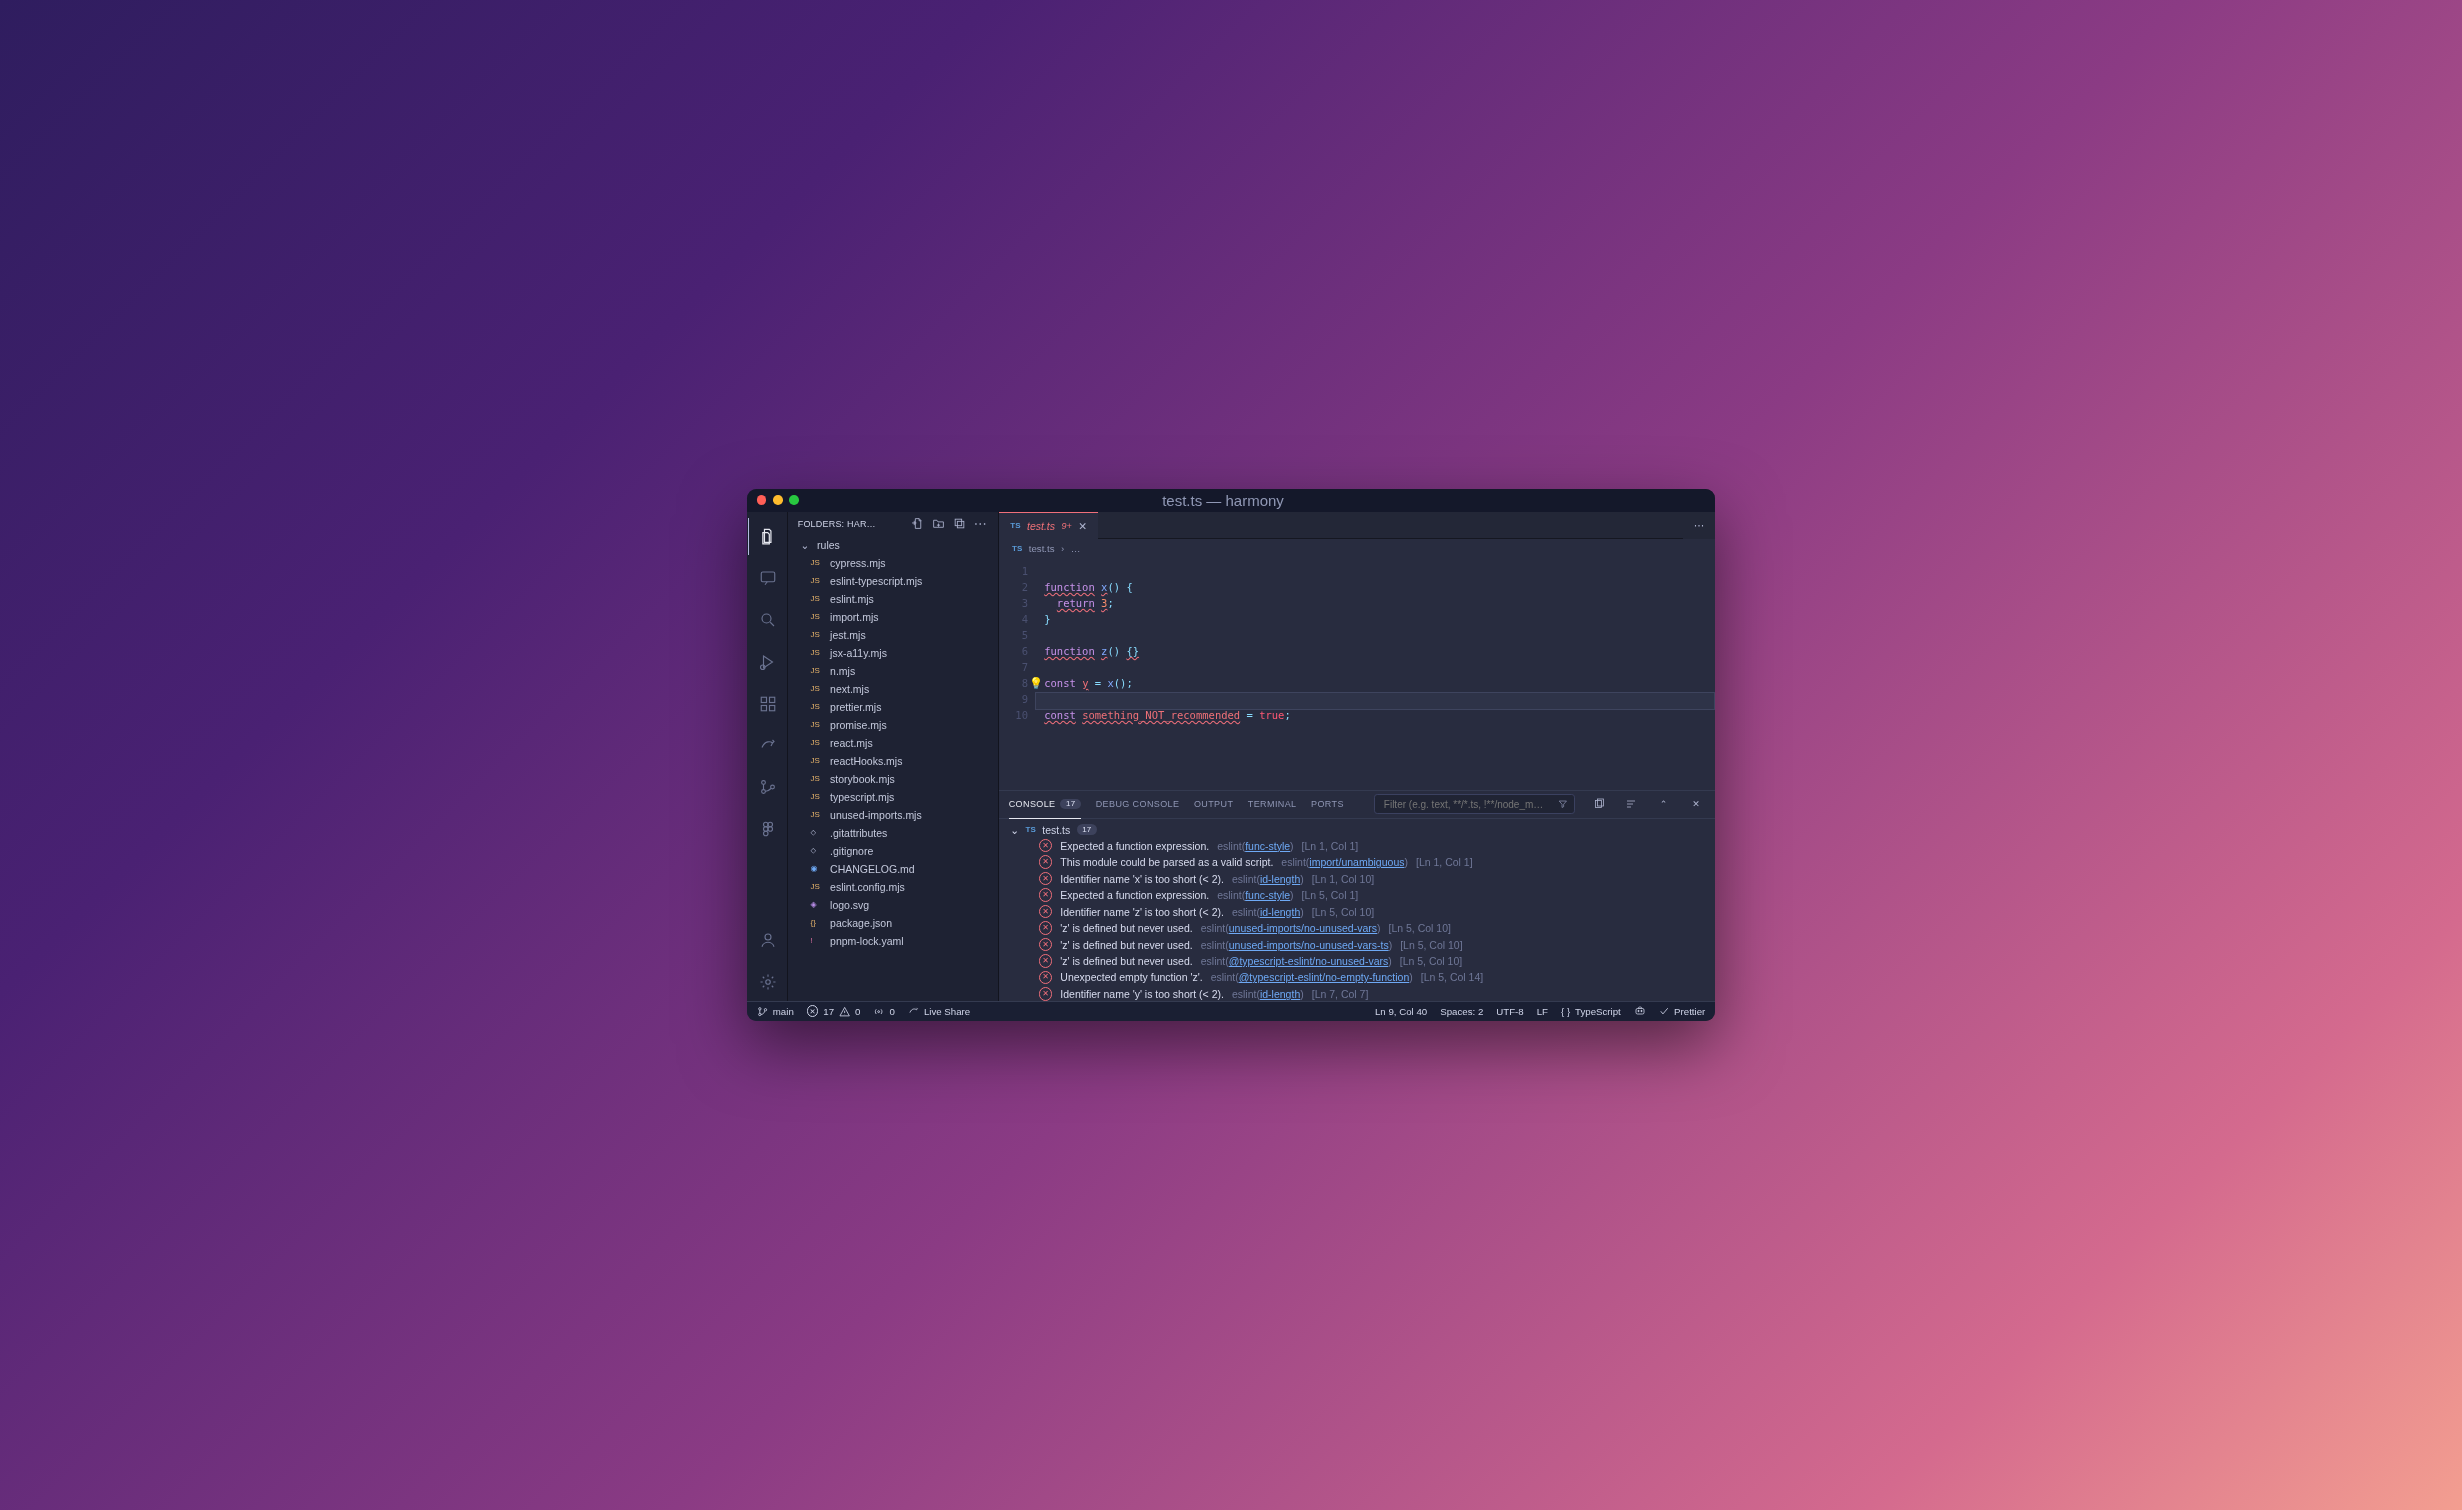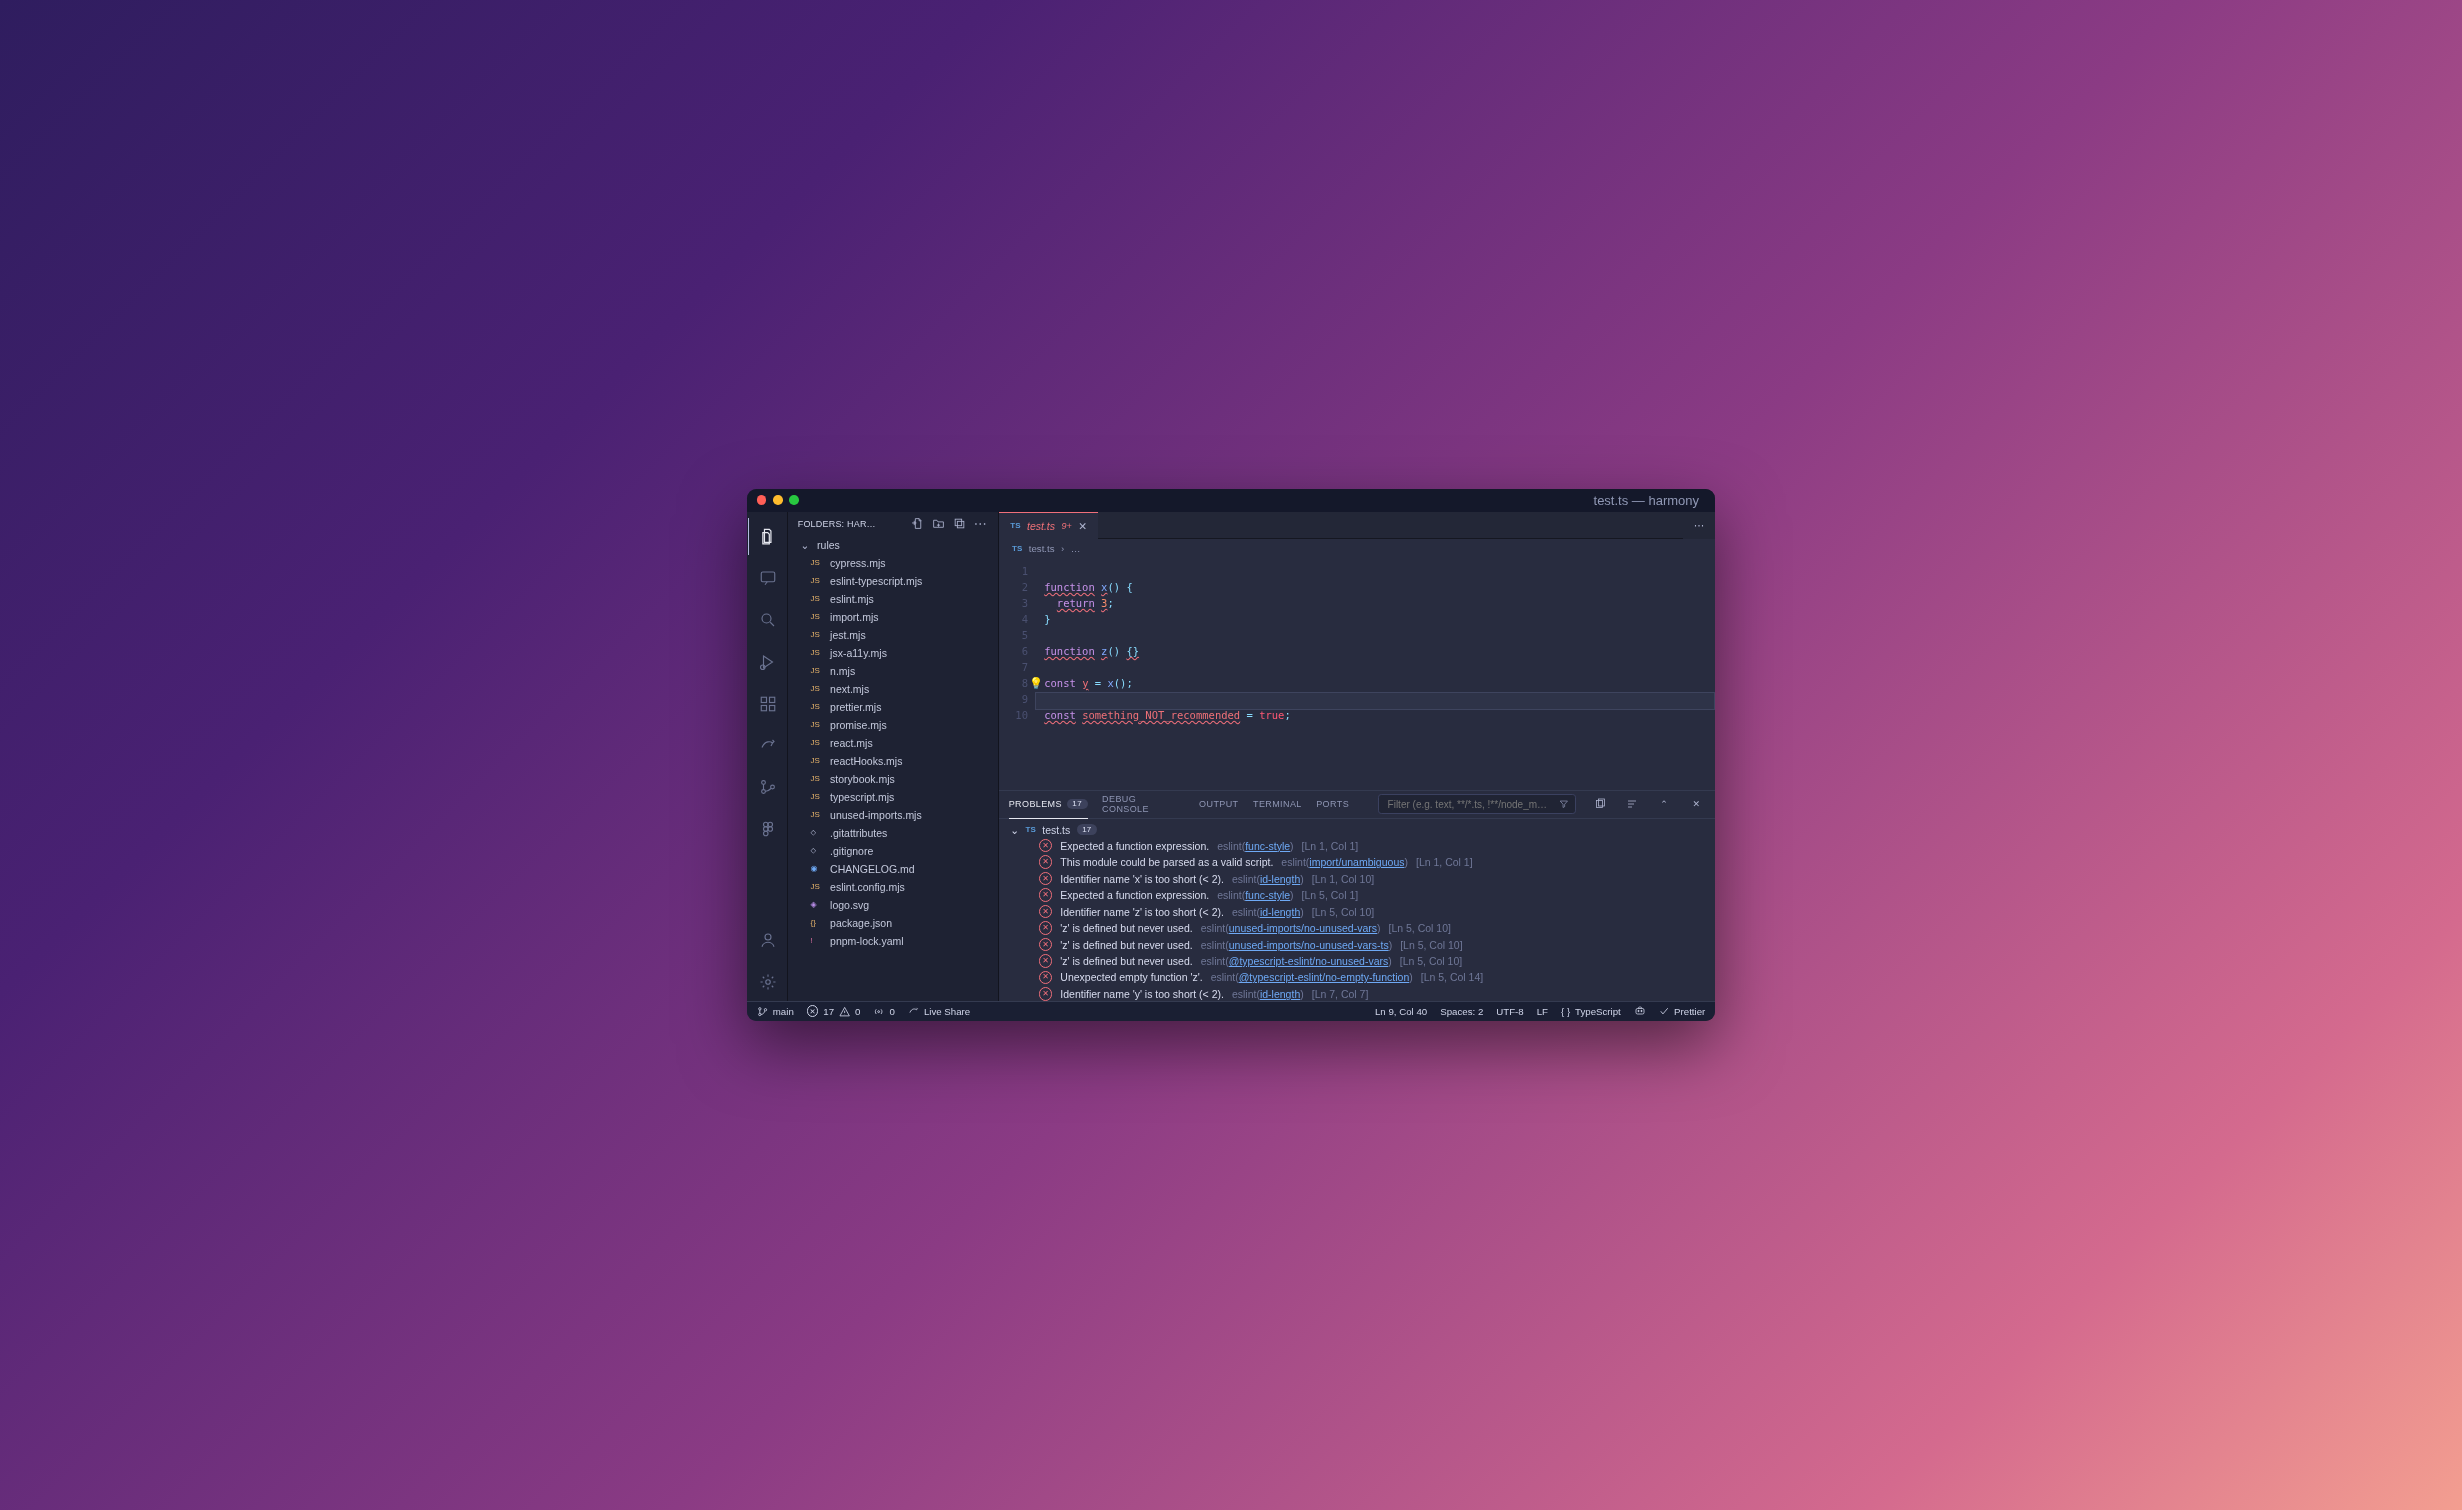--- a/index.html
+++ b/index.html
@@ -28,21 +28,21 @@
   }
   .window{
     width:968px;height:532px;background:var(--vs-bg);border-radius:9.7px;box-shadow:0 24px 65px rgba(0,0,0,.5);
     display:flex;flex-direction:column;overflow:hidden;position:relative;
   }
   
   .titlebar{height:22.6px;display:flex;align-items:center;padding:0 9.7px;position:relative;background:#14182a;}
   .traffic{display:flex;gap:6.5px;align-items:center;}
   .tl{width:9.7px;height:9.7px;border-radius:50%;}
   .tl.red{background:#ff5f57;} .tl.yellow{background:#febc2e;} .tl.green{background:#28c840;}
-  .titlebar .title{position:absolute;left:0;right:16px;text-align:right;color:#9098b5;font-size:13px;pointer-events:none;}
+  .titlebar .title{position:absolute;left:0;right:16px;text-align:center;color:#9098b5;font-size:15px;pointer-events:none;}
   
   .body{flex:1;display:flex;min-height:0;}
   .activity{width:40px;background:var(--vs-bg);display:flex;flex-direction:column;align-items:center;padding-top:6.5px;gap:4.8px;border-right:0.8px solid #0006;}
   .activity .ai{width:37px;height:37px;display:flex;align-items:center;justify-content:center;color:#6b7391;cursor:pointer;border-left:1.6px solid transparent;}
   .activity .ai.active{color:#e6e8f0;border-left:1.6px solid #b4bbe1;}
   .activity .spacer{flex:1;}
   
   .sidebar{width:210px;background:var(--vs-bg);display:flex;flex-direction:column;border-right:0.8px solid #0006;}
   .sbhead{height:24px;display:flex;align-items:center;padding:0 9.7px;font-size:9px;letter-spacing:0.2px;color:#cfd4e8;gap:4.8px;}
   .sbhead .label{flex:1;white-space:nowrap;overflow:hidden;text-overflow:ellipsis;}
@@ -339,21 +339,21 @@
 
 <span class="kw">const</span> <span class="id2 sq">y</span> <span class="op">=</span> <span class="fn">x</span><span class="punct">();</span>
 
 <span class="kw sq">const</span> <span class="id2 sq">something_NOT_recommended</span> <span class="op">=</span> <span class="bool">true</span><span class="punct">;</span>
         </div>
       </div>
 
       <div class="panel">
         <div class="ptabs">
           <div class="ptab active">
-            <span>PROBLEMS</span>
+            <span>CONSOLE</span>
             <span class="badge">17</span>
           </div>
           <div class="ptab">DEBUG CONSOLE</div>
           <div class="ptab">OUTPUT</div>
           <div class="ptab">TERMINAL</div>
           <div class="ptab">PORTS</div>
           <div class="grow"></div>
           <div class="filter">
             <input placeholder="Filter (e.g. text, **/*.ts, !**/node_m…" style="">
             <span>

